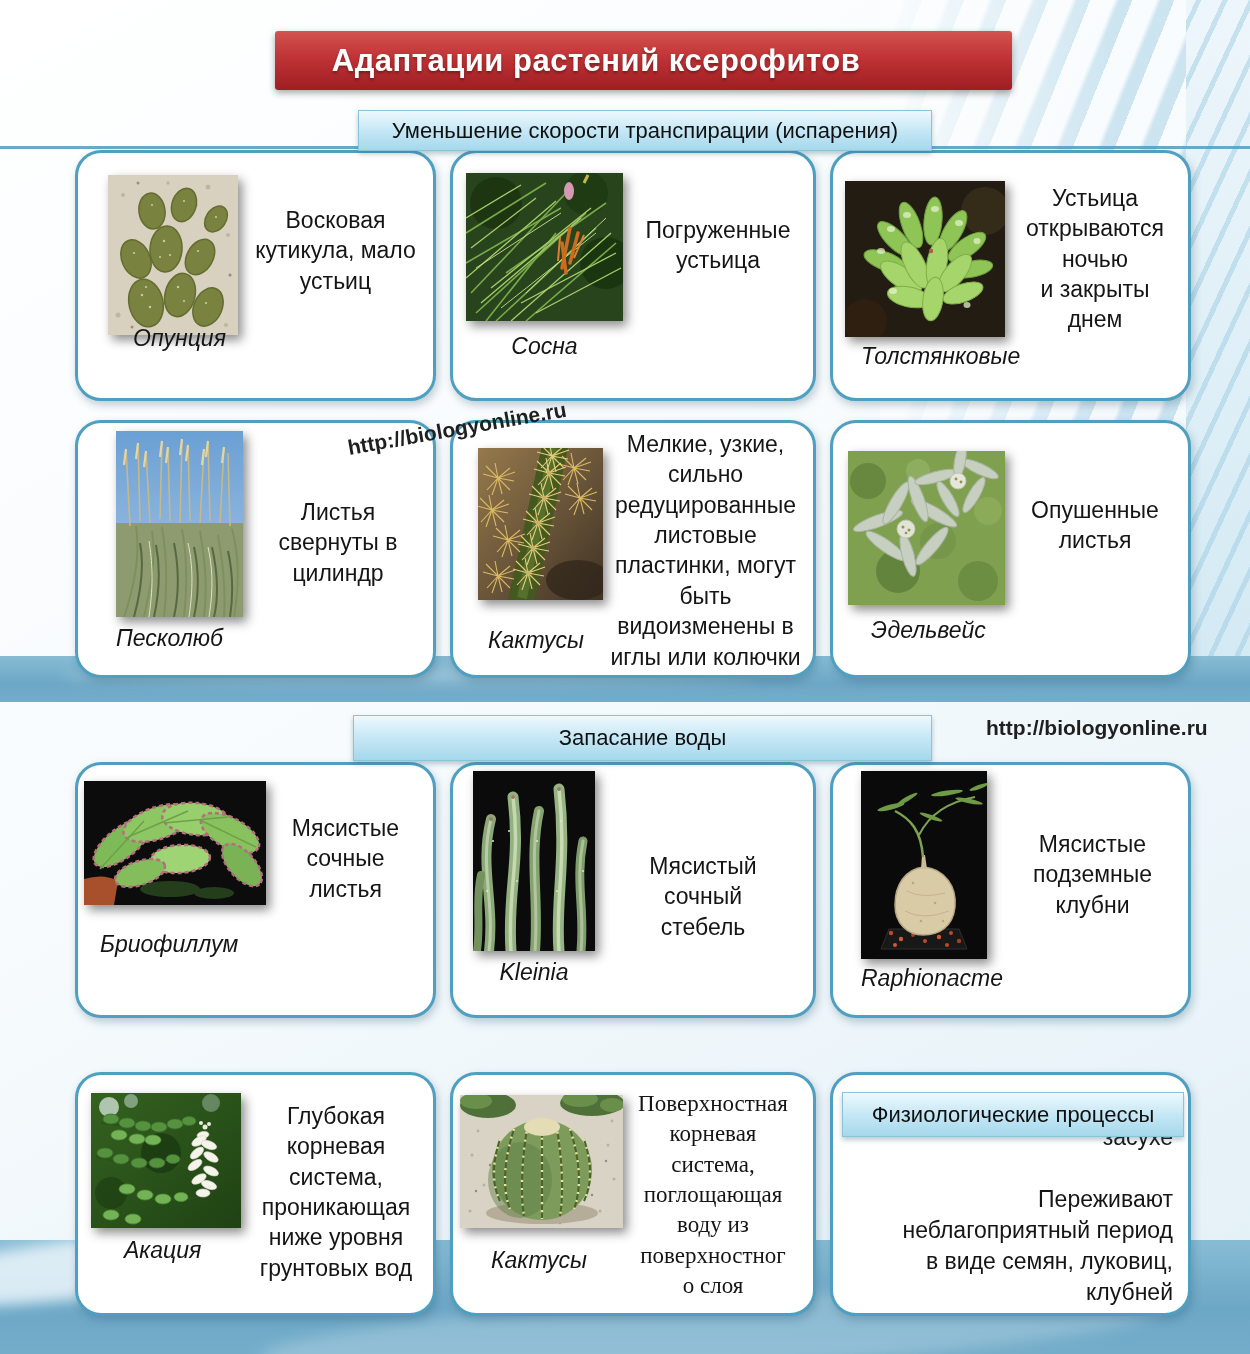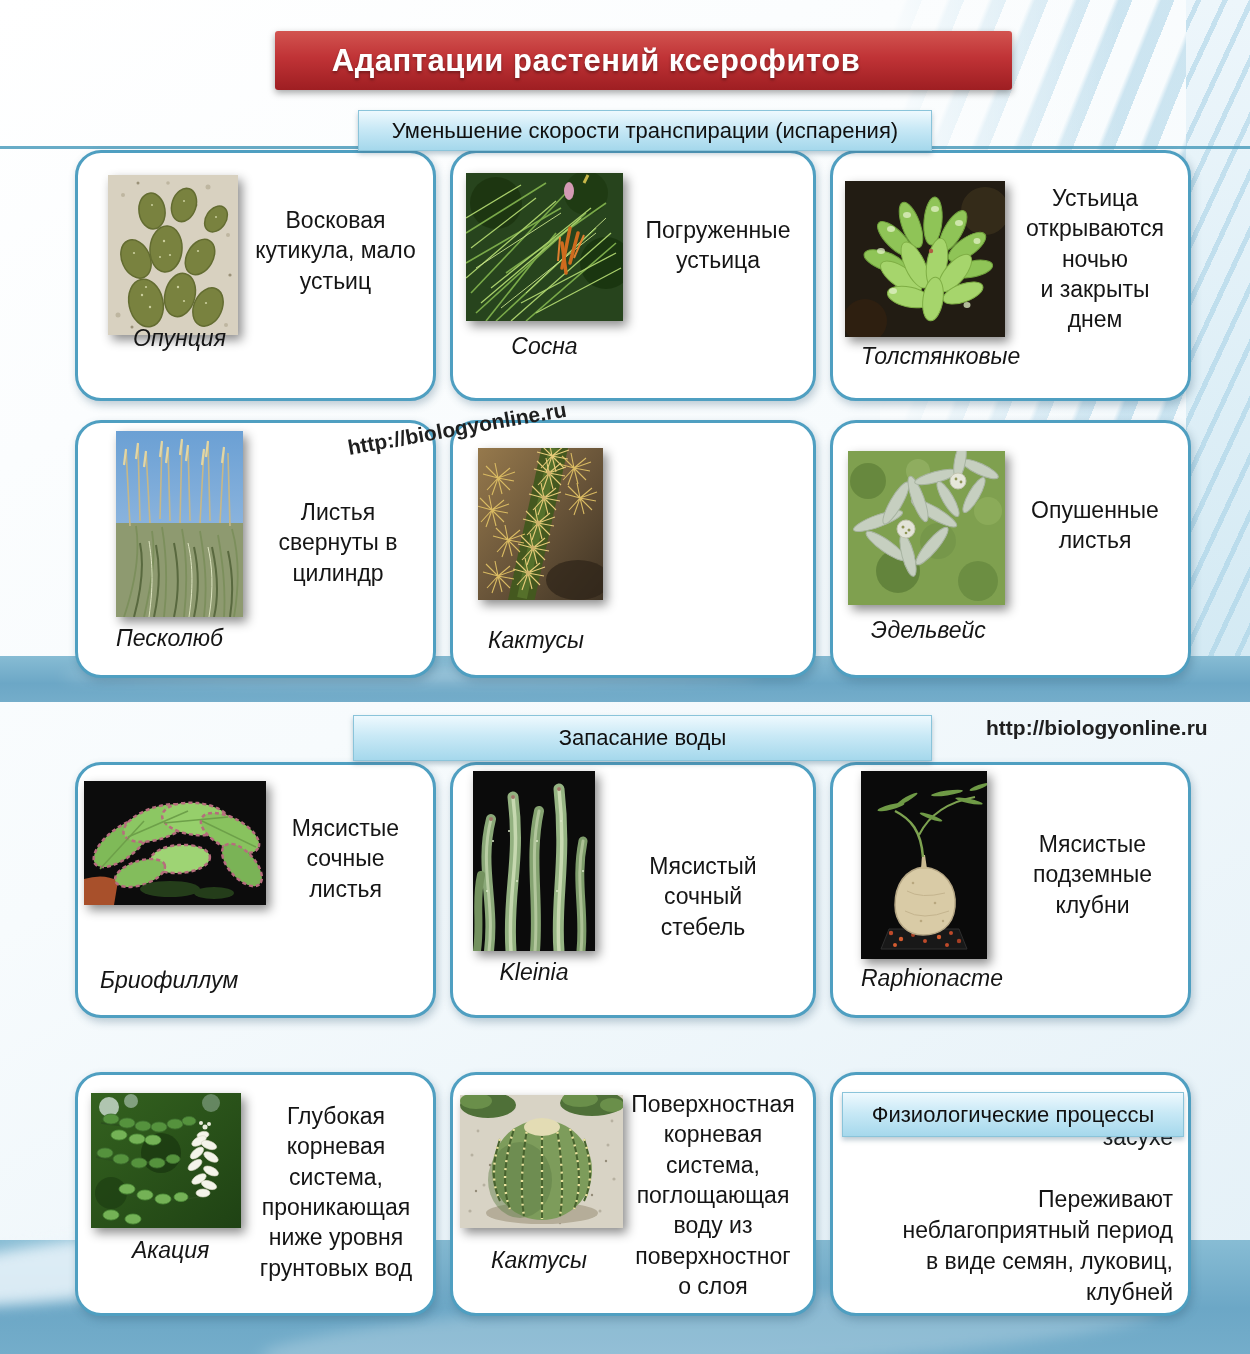--- a/index.html
+++ b/index.html
@@ -295,20 +295,28 @@
         <g fill="#cdb36a">
             <circle cx="71" cy="25" r="2.4"></circle>
             <circle cx="66" cy="50" r="2.4"></circle>
             <circle cx="60" cy="75" r="2.4"></circle>
             <circle cx="55" cy="100" r="2.4"></circle>
             <circle cx="50" cy="125" r="2.4"></circle>
           </g>
       </svg>
     </div>
     <div class="caption" style="left:35px;top:204px;">Кактусы</div>
+    <div class="desc" style="left:150px;top:6px;width:205px;">Мелкие, узкие,
+сильно
+редуцированные
+листовые
+пластинки, могут
+быть
+видоизменены в
+иглы или колючки</div>
   </div>
 
   <div class="card" style="left:830px;top:420px;width:355px;height:252px;">
     <div class="photo" style="left:15px;top:28px;width:157px;height:154px;">
       <svg viewBox="0 0 157 154" preserveAspectRatio="none">
         <rect width="157" height="154" fill="#7fa04f"></rect>
         <g opacity=".8">
           <circle cx="20" cy="30" r="18" fill="#62833a"></circle>
             <circle cx="50" cy="120" r="22" fill="#5d7e38"></circle>
           <circle cx="130" cy="130" r="20" fill="#688a40"></circle>
@@ -365,21 +373,21 @@
             <path d="M44,56 L104,30"></path>
             <path d="M80,42 L144,36"></path>
             <path d="M118,40 L172,66"></path>
         </g>
         <g fill="#2a4a1e" opacity=".8">
             <ellipse cx="86" cy="108" rx="30" ry="8"></ellipse>
             <ellipse cx="130" cy="112" rx="20" ry="6"></ellipse>
           </g>
       </svg>
     </div>
-    <div class="caption" style="left:22px;top:166px;margin-top:36px;">Бриофиллум</div>
+    <div class="caption" style="left:22px;top:166px;">Бриофиллум</div>
     <div class="desc" style="left:190px;top:48px;width:155px;">Мясистые
 сочные
 листья</div>
   </div>
 
   <div class="card" style="left:450px;top:762px;width:360px;height:250px;">
     <div class="photo" style="left:20px;top:6px;width:122px;height:180px;">
       <svg viewBox="0 0 122 180" preserveAspectRatio="none">
         <rect width="122" height="180" fill="#0b0b0b"></rect>
         <g fill="none" stroke-linecap="round">
@@ -521,21 +529,21 @@
           <ellipse cx="118" cy="92" rx="8" ry="4" transform="rotate(20 118 92)"></ellipse>
           <ellipse cx="112" cy="100" rx="7" ry="4"></ellipse>
         </g>
         <g fill="#e8ecdc">
             <circle cx="114" cy="34" r="2.5"></circle>
             <circle cx="110" cy="30" r="2"></circle>
             <circle cx="118" cy="31" r="2"></circle>
           </g>
       </svg>
     </div>
-    <div class="caption" style="left:54px;top:162px;">Акация</div>
+    <div class="caption" style="left:46px;top:162px;">Акация</div>
     <div class="desc" style="left:168px;top:26px;width:180px;">Глубокая
 корневая
 система,
 проникающая
 ниже уровня
 грунтовых вод</div>
   </div>
 
   <div class="card" style="left:450px;top:1072px;width:360px;height:238px;">
     <div class="photo" style="left:7px;top:20px;width:163px;height:133px;">
@@ -588,21 +596,21 @@
           <path d="M54,34 C44,64 42,94 50,114"></path>
           <path d="M40,44 C32,68 32,90 40,106"></path>
           <path d="M96,29 C102,60 104,98 100,121"></path>
           <path d="M110,34 C120,64 122,94 114,114"></path>
           <path d="M124,44 C132,68 132,90 124,106"></path>
         </g>
         <ellipse cx="82" cy="32" rx="18" ry="9" fill="#e3dcb4"></ellipse>
       </svg>
     </div>
     <div class="caption" style="left:38px;top:172px;">Кактусы</div>
-    <div class="desc" style="left:165px;top:14px;width:190px;">Поверхностная
+    <div class="desc" style="left:165px;top:14px;width:190px;font-family:Liberation Serif, serif;">Поверхностная
 корневая
 система,
 поглощающая
 воду из
 поверхностног
 о слоя</div>
   </div>
 
   <div class="card" style="left:830px;top:1072px;width:355px;height:238px;">
     <div class="desc" style="left:15px;top:16px;width:325px;line-height:1.35;text-align:right;">Сбрасывание листьев при

